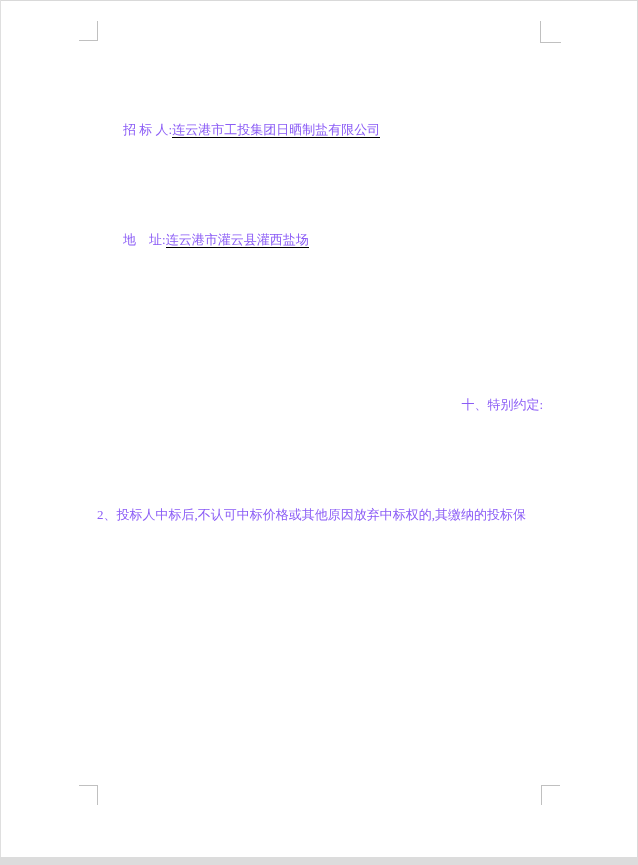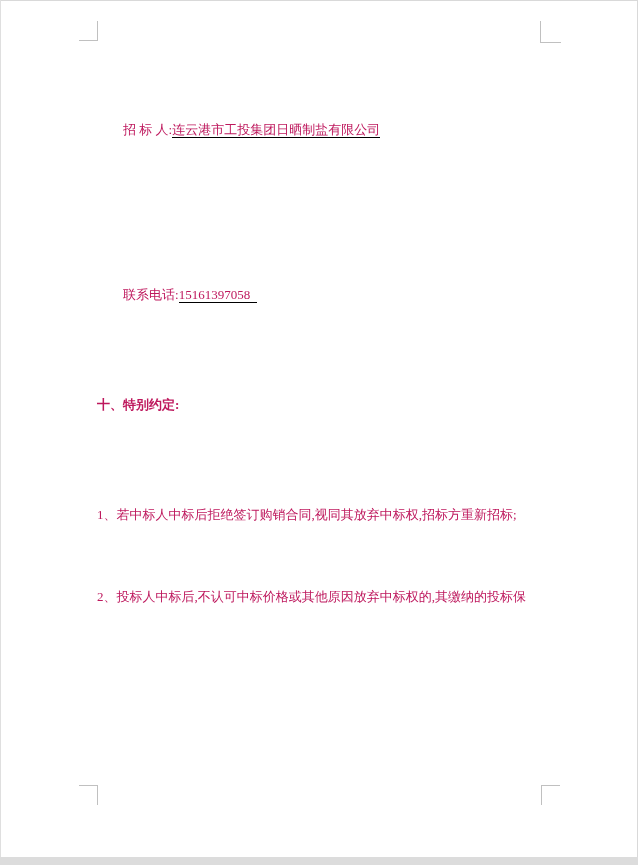--- a/index.html
+++ b/index.html
@@ -7,21 +7,21 @@
     padding: 0;
     background: #ffffff;
   }
   .page {
     position: relative;
     width: 638px;
     height: 865px;
     background: #ffffff;
     overflow: hidden;
     font-family: "Liberation Serif", serif;
-    color: #be185d;
+    color: #8b5cf6;
   }
   
   .edge-top    { position: absolute; left: 0; top: 0; width: 638px; height: 1px; background: #d9d9d9; }
   .edge-left   { position: absolute; left: 0; top: 0; width: 1px; height: 857px; background: #dfdfdf; }
   .edge-right  { position: absolute; left: 637px; top: 0; width: 1px; height: 857px; background: #d9d9d9; }
   .bottom-bar  { position: absolute; left: 0; top: 857px; width: 638px; height: 8px; background: #dcdcdc; }
 
   
   .mark { position: absolute; width: 18px; height: 19px; }
   .mark-tl { left: 79px;  top: 21px;  border-right: 1px solid #c0c0c0; border-bottom: 1px solid #c0c0c0; }
@@ -34,47 +34,46 @@
     left: 97px;
     top: 33px;
     width: 446px;
     font-size: 13px;
     line-height: 27.5px;
     white-space: pre;
   }
   .line { white-space: pre; }
   .contact { padding-left: 26px; }
   .ul { border-bottom: 1px solid #000000; }
-  .heading { font-weight: bold; }
+  .heading { font-weight: normal; text-align: right; }
 </style>
 </head>
 <body>
 
 <div class="page">
 
   <div class="edge-top"></div>
   <div class="edge-left"></div>
   <div class="edge-right"></div>
 
   <div class="mark mark-tl"></div>
   <div class="mark mark-tr"></div>
   <div class="mark mark-bl"></div>
   <div class="mark mark-br"></div>
 
   <div class="content">
 
     <div class="line contact"><span>招 标 人:</span><span class="ul">连云港市工投集团日晒制盐有限公司</span></div>
 
+    <div class="line contact"><span>地    址:</span><span class="ul">连云港市灌云县灌西盐场</span></div>
 
 
-    <div class="line contact"><span>联系电话:</span><span class="ul">15161397058  </span></div>
 
     <div class="line heading">十、特别约定:</div>
 
-    <div class="line clause">1、若中标人中标后拒绝签订购销合同,视同其放弃中标权,招标方重新招标;</div>
     <div class="line clause">2、投标人中标后,不认可中标价格或其他原因放弃中标权的,其缴纳的投标保</div>
     
     
 
     
     
 
   </div>
 
   <div class="bottom-bar"></div>

